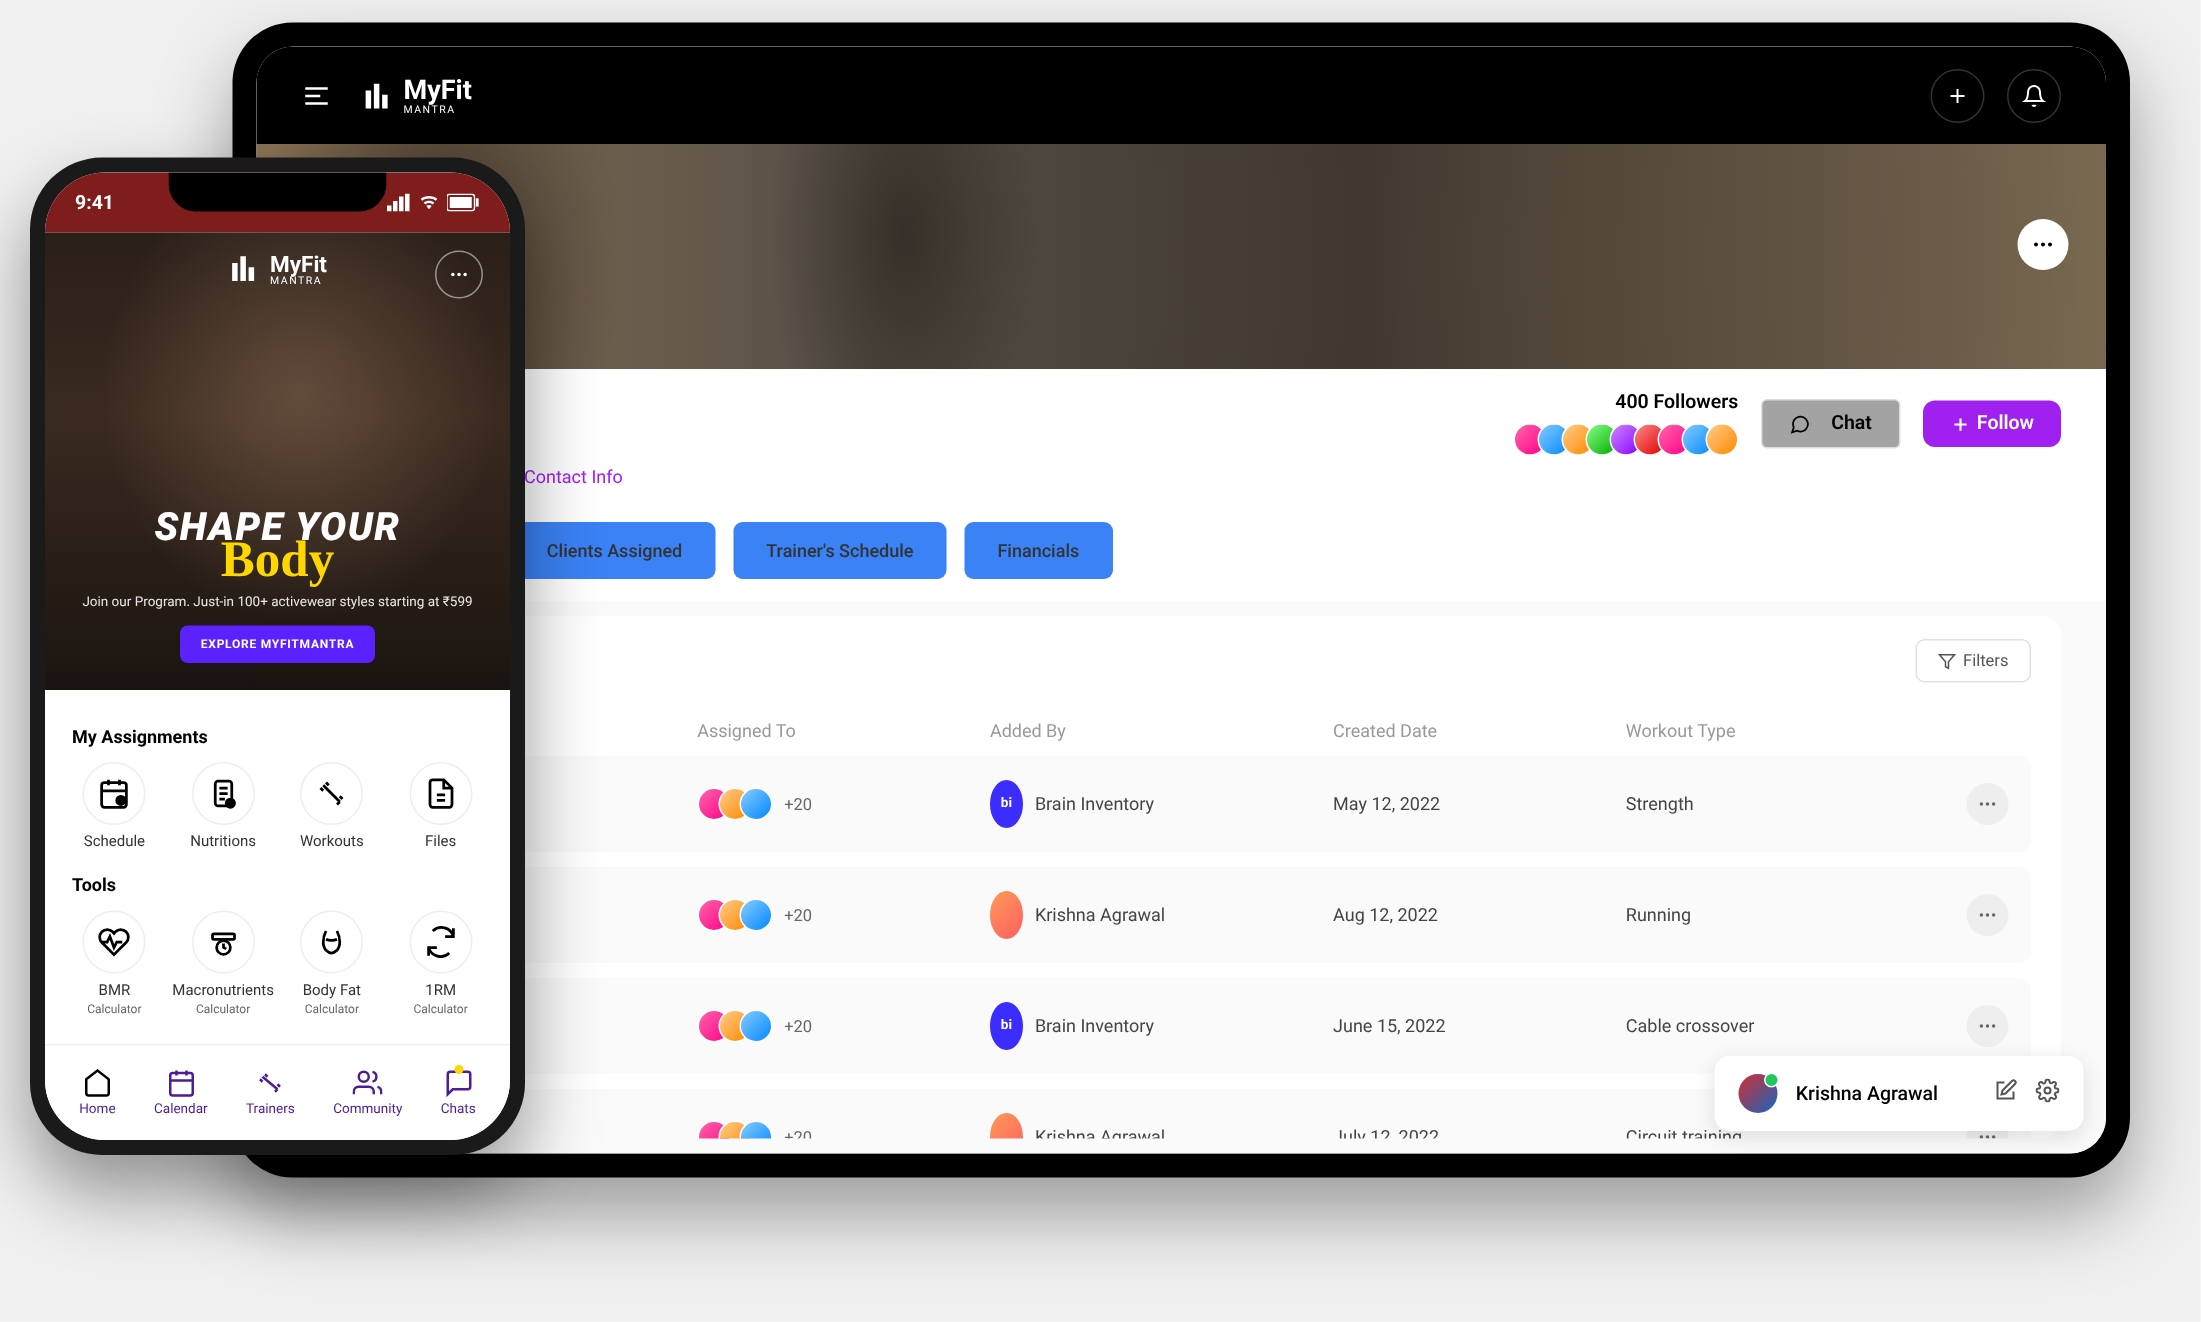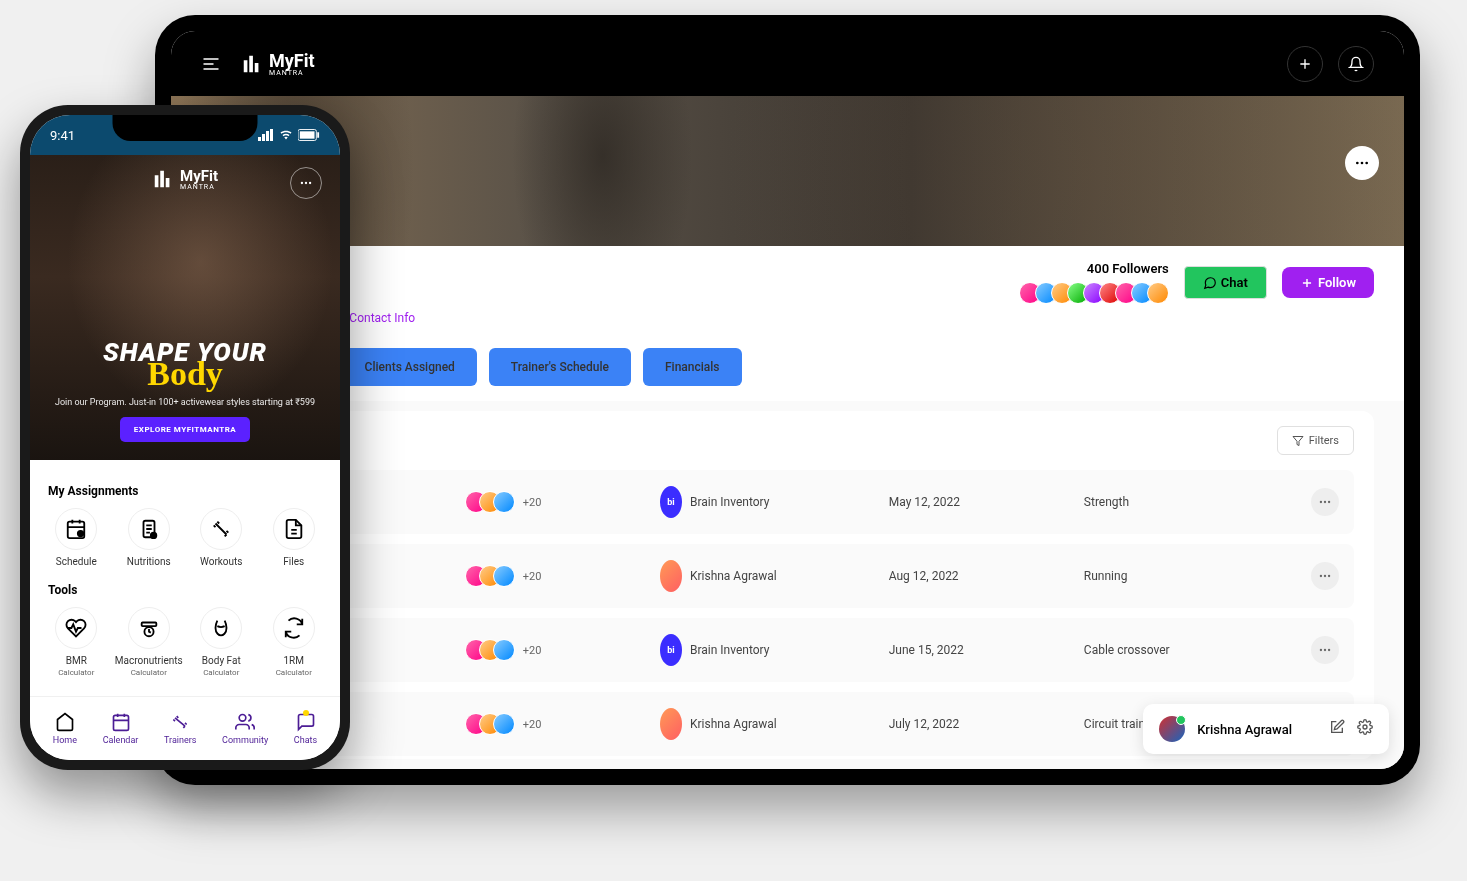--- a/index.html
+++ b/index.html
@@ -34,21 +34,21 @@
 .t-name { font-size: 22px; font-weight: 700; color: #000; }
 .t-role { font-size: 13px; color: #333; margin-top: 4px; }
 .t-location { font-size: 12px; color: #666; margin-top: 6px; }
 .t-contact-link { color: #a020f0; }
 .t-profile-right { display: flex; align-items: center; gap: 15px; }
 .t-followers { text-align: right; }
 .t-follower-count { font-size: 13px; font-weight: 600; color: #000; }
 .t-avatars { display: flex; margin-top: 6px; }
 .t-av { width: 22px; height: 22px; border-radius: 50%; border: 1.5px solid #fff; margin-left: -6px; }
 .t-av:first-child { margin-left: 0; }
-.t-chat-btn { background: #22c55e; border: 1px solid #ddd; border-radius: 4px; padding: 8px 18px; font-size: 13px; font-weight: 600; cursor: pointer; display: flex; align-items: center; gap: 4px; }
+.t-chat-btn { background: #a3a3a3; border: 1px solid #ddd; border-radius: 4px; padding: 8px 18px; font-size: 13px; font-weight: 600; cursor: pointer; display: flex; align-items: center; gap: 14px; }
 .t-follow-btn { background: #a020f0; color: #fff; border: none; border-radius: 8px; padding: 8px 18px; font-size: 13px; font-weight: 600; cursor: pointer; display: flex; align-items: center; gap: 4px; }
 
 
 .t-tabs { display: flex; gap: 12px; padding: 8px 30px 15px; }
 .t-tab { border: none; border-radius: 6px; padding: 12px 22px; font-size: 12px; font-weight: 500; cursor: pointer; background: #3b82f6; color: #333; }
 .t-tab.active { background: #000; color: #fff; }
 
 
 .t-content { flex: 1; background: #fafafa; padding: 10px 30px; overflow: hidden; position: relative; }
 .t-panel { background: #fff; border-radius: 12px; padding: 15px 20px; height: 100%; overflow: hidden; }
@@ -73,21 +73,21 @@
 .t-usercard-av { width: 26px; height: 26px; border-radius: 50%; position: relative; }
 .t-usercard-av::after { content: ''; position: absolute; right: -1px; top: -1px; width: 8px; height: 8px; background: #22c55e; border-radius: 50%; border: 1.5px solid #fff; }
 .t-usercard-name { font-size: 13px; font-weight: 500; margin-right: 25px; }
 .t-usercard-icon { color: #555; cursor: pointer; }
 
 
 .phone { position: absolute; left: 20px; top: 105px; width: 330px; height: 665px; background: #1a1a1a; border-radius: 48px; padding: 10px; box-shadow: 0 25px 50px rgba(0,0,0,0.4); z-index: 10; }
 .phone-screen { width: 100%; height: 100%; background: #fff; border-radius: 40px; overflow: hidden; display: flex; flex-direction: column; position: relative; }
 .phone-notch { position: absolute; top: 0; left: 50%; transform: translateX(-50%); width: 145px; height: 26px; background: #000; border-radius: 0 0 18px 18px; z-index: 5; }
 
-.p-statusbar { height: 40px; background: #0c4a6e; color: #fff; display: flex; align-items: center; padding: 0 20px; font-size: 13px; font-weight: 400; }
+.p-statusbar { height: 40px; background: #7f1d1d; color: #fff; display: flex; align-items: center; padding: 0 20px; font-size: 13px; font-weight: 700; }
 .p-status-right { margin-left: auto; display: flex; gap: 4px; align-items: center; }
 
 .p-hero { height: 305px; background: linear-gradient(180deg, #2a1f18 0%, #3a2a20 40%, #1a1410 100%); position: relative; overflow: hidden; color: #fff; padding: 12px 18px; }
 .p-hero::before { content:''; position: absolute; inset: 0; background: radial-gradient(ellipse at 55% 35%, rgba(180,140,110,0.35) 0%, transparent 55%); }
 .p-hero-top { display: flex; align-items: center; justify-content: center; position: relative; }
 .p-hero-more { position: absolute; right: 0; top: 0; width: 32px; height: 32px; border-radius: 50%; border: 1.5px solid rgba(255,255,255,0.5); display: flex; align-items: center; justify-content: center; cursor: pointer; }
 .p-hero-content { position: absolute; bottom: 18px; left: 0; right: 0; text-align: center; padding: 0 20px; }
 .p-hero-title { font-size: 26px; font-weight: 900; letter-spacing: 1px; font-style: italic; }
 .p-hero-script { font-family: cursive; font-size: 34px; color: #ffd700; margin-top: -12px; font-weight: 700; }
 .p-hero-sub { font-size: 9px; margin-top: 4px; opacity: 0.9; }
@@ -212,20 +212,28 @@
 
     <div class="t-content">
       <div class="t-panel">
         <div class="t-filters">
           <button class="t-filter-btn">
             <svg viewBox="0 0 24 24" width="12" height="12" fill="none" stroke="#555" stroke-width="2">
                 <path d="M22 3H2l8 9.5V19l4 2v-8.5L22 3z"></path>
               </svg>
             <span>Filters</span>
           </button>
+        </div>
+        <div class="t-table-head">
+          <div></div>
+          <div>Assigned To</div>
+          <div>Added By</div>
+          <div>Created Date</div>
+          <div>Workout Type</div>
+          <div></div>
         </div>
         <div id="t-rows">
             <div class="t-row">
     <div class="t-cell-name">Power Workout</div>
     <div class="t-assigned">
       <div class="t-assigned-avs">
         <div class="t-aav av-a"></div>
                   <div class="t-aav av-c"></div>
                   <div class="t-aav av-b"></div>
       </div>

